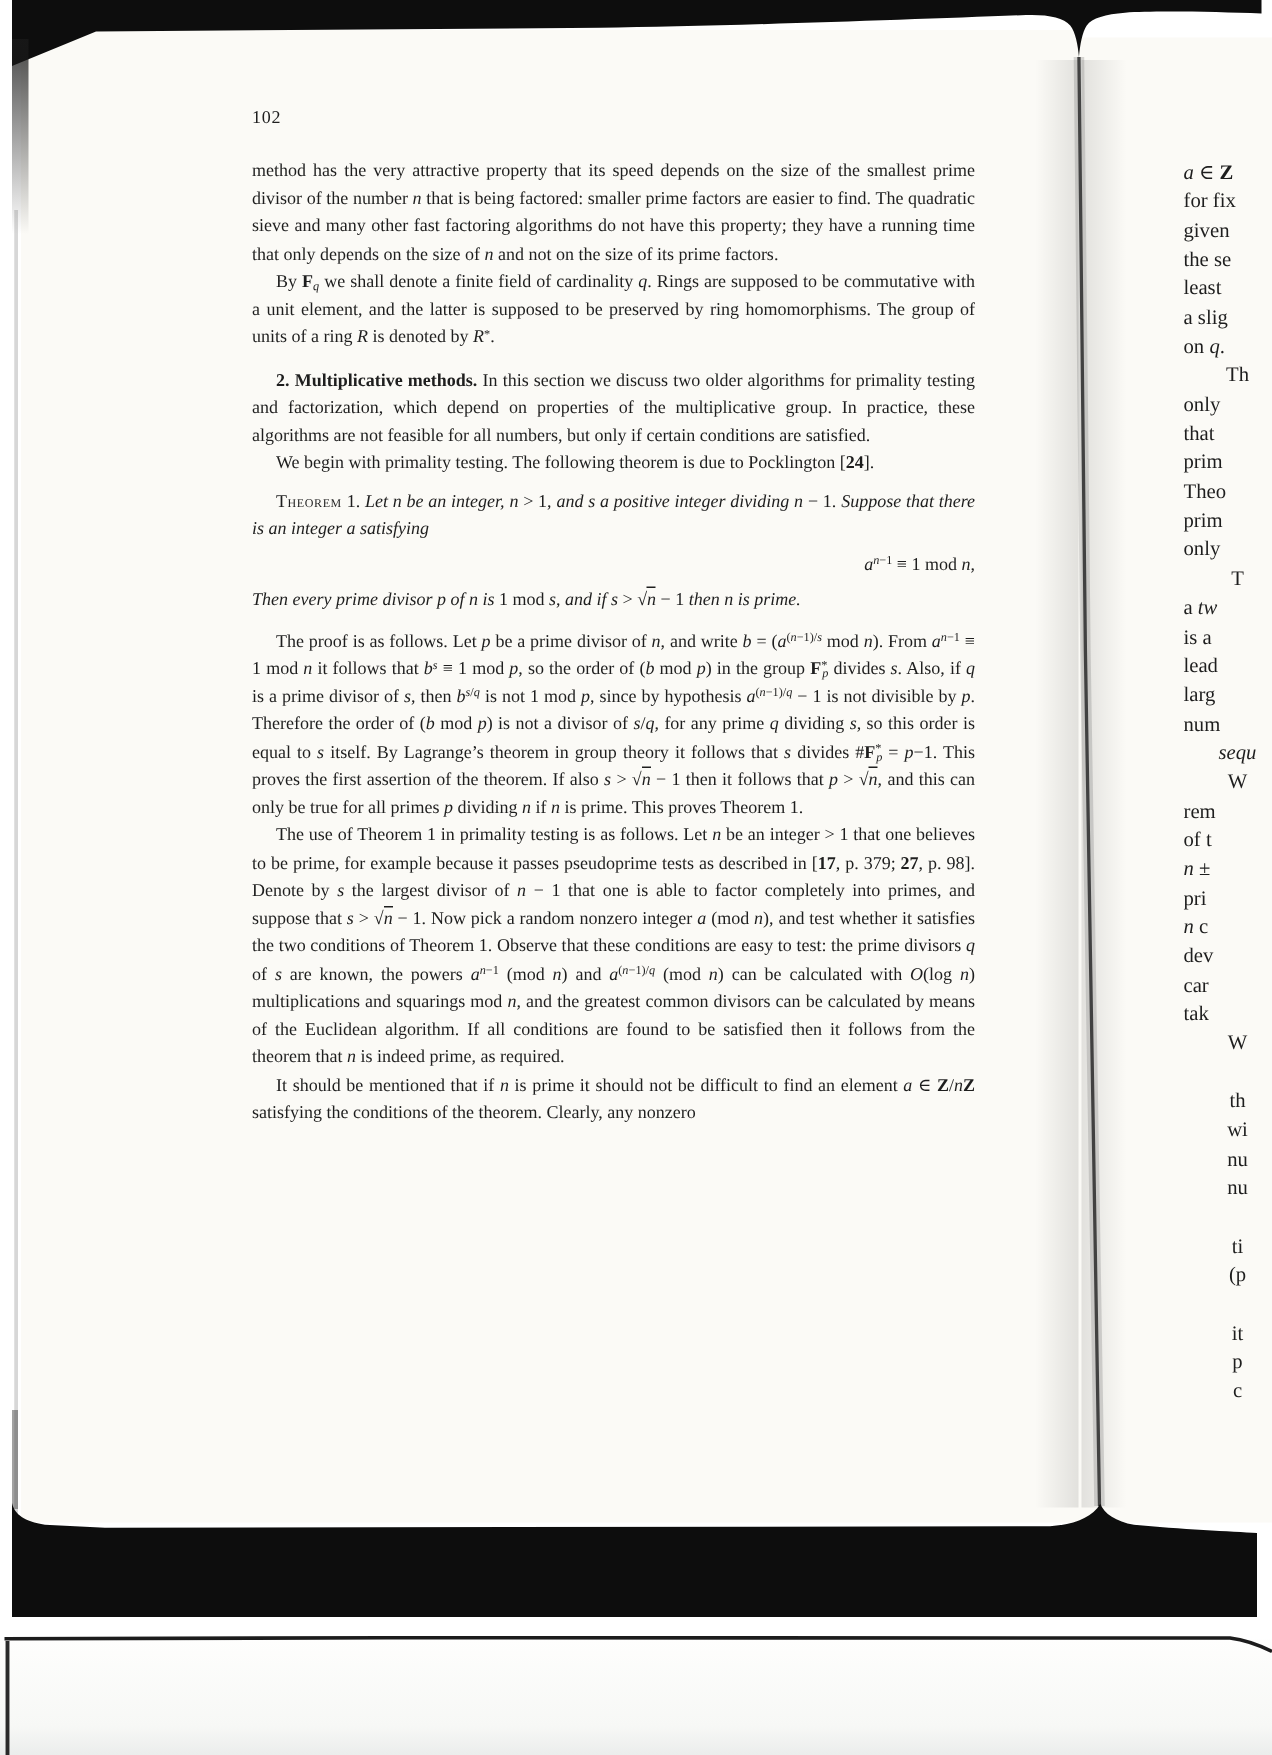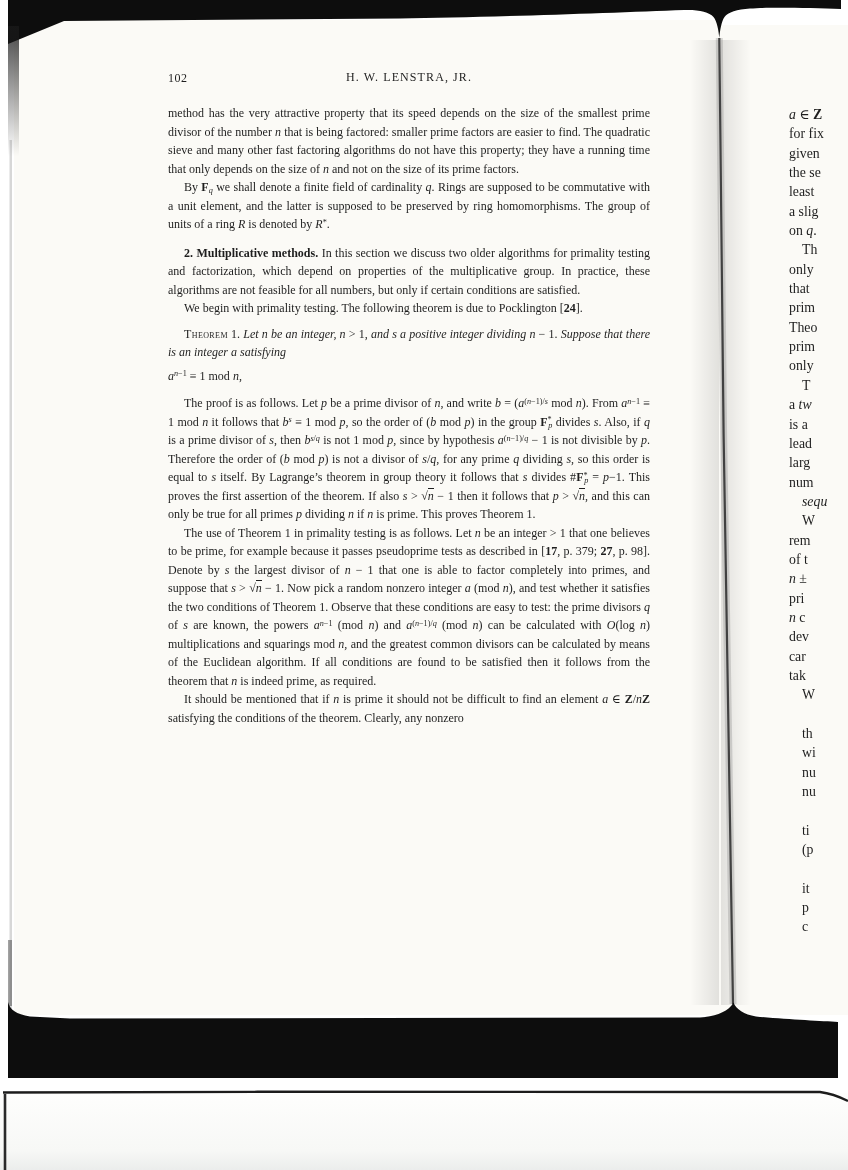--- a/index.html
+++ b/index.html
@@ -15,34 +15,34 @@
   .page-main{position:absolute;left:168px;top:70px;width:482px;z-index:2;}
   .running-head{position:relative;height:17px;}
   .pagenum{position:absolute;left:0;top:1px;font-size:12px;letter-spacing:.5px;}
   .head{display:block;text-align:center;font-size:12px;letter-spacing:1.1px;}
   .body-text{margin-top:17px;font-size:12px;line-height:18.5px;}
   .para{text-align:justify;}
   .ind{text-indent:16px;}
   .sect{margin-top:10px;}
   .thm{margin-top:7px;}
   .gap8{margin-top:9px;}
-  .eq{text-align:left;margin:5px 0;}
+  .eq{text-align:right;margin:5px 0;}
   .body-text sup,.body-text sub,.sliver sup,.sliver sub{
     font-size:.68em;line-height:0;position:relative;vertical-align:baseline;}
   .body-text sup,.sliver sup{top:-.42em;}
   .body-text sub,.sliver sub{top:.28em;}
   .tuck{margin-left:-.42em;}
   .rad{border-top:1px solid currentColor;}
   .sc{font-variant:small-caps;letter-spacing:.4px;margin-top:21px;}
 
   
   .sliver{position:absolute;left:789px;top:105px;width:59px;z-index:2;
     font-size:13.8px;line-height:19.35px;overflow:hidden;}
   .sl{white-space:nowrap;height:19.35px;}
-  .sli{padding-left:13px;}
+  .sli{padding-left:13px;text-align:center;}
 </style>
 </head>
 <body>
 
 <svg class="artifacts" viewBox="0 0 848 1170" xmlns="http://www.w3.org/2000/svg" aria-hidden="true">
   <defs>
     <linearGradient id="gLeft" x1="0" y1="0" x2="0" y2="1">
       <stop offset="0" stop-color="rgba(25,25,25,0.8)"></stop>
       <stop offset="1" stop-color="rgba(25,25,25,0)"></stop>
     </linearGradient>
@@ -97,29 +97,29 @@
   <rect x="0" y="1078" width="848" height="14" fill="#ffffff"></rect>
 
   <rect x="0" y="1093" width="848" height="77" fill="url(#gStrip)"></rect>
   <path d="M3,1092.5 C300,1091.5 700,1091 820,1092 C832,1093.5 840,1097 848,1101" stroke="#1c1c1c" stroke-width="2.4" fill="none"></path>
   <path d="M5,1094 V1170" stroke="#2a2a2a" stroke-width="2.6" fill="none"></path>
 </svg>
 
 <div class="page-main">
   <div class="running-head">
     <span class="pagenum">102</span>
-    <span class="head">H. W. LENSTRA, JR.</span>
   </div>
   <div class="body-text" id="flow">
       <div class="para">method has the very attractive property that its speed depends on the size of the smallest prime divisor of the number <i>n</i> that is being factored: smaller prime factors are easier to find.  The quadratic sieve and many other fast factoring algorithms do not have this property; they have a running time that only depends on the size of <i>n</i> and not on the size of its prime factors.</div>
       <div class="para ind">By <b>F</b><sub><i>q</i></sub> we shall denote a finite field of cardinality <i>q</i>.  Rings are supposed to be commutative with a unit element, and the latter is supposed to be preserved by ring homomorphisms.  The group of units of a ring <i>R</i> is denoted by <i>R</i><sup>*</sup>.</div>
       <div class="para ind sect"><b>2. Multiplicative methods.</b>  In this section we discuss two older algorithms for primality testing and factorization, which depend on properties of the multiplicative group.  In practice, these algorithms are not feasible for all numbers, but only if certain conditions are satisfied.</div>
       <div class="para ind">We begin with primality testing.  The following theorem is due to Pocklington [<b>24</b>].</div>
       <div class="para ind thm"><span class="sc">Theorem</span> 1. <i>Let n be an integer, n</i> &gt; 1, <i>and s a positive integer dividing n</i> − 1. <i>Suppose that there is an integer a satisfying</i></div>
       <div class="eq"><i>a</i><sup><i>n</i>−1</sup> ≡ 1 mod <i>n</i>,</div>
+      <div class="para"><i>Then every prime divisor p of n is</i> 1 mod <i>s</i>, <i>and if s</i> &gt; √<span class="rad"><i>n</i></span> − 1 <i>then n is prime.</i></div>
       <div class="para ind gap8">The proof is as follows.  Let <i>p</i> be a prime divisor of <i>n</i>, and write <i>b</i> = (<i>a</i><sup>(<i>n</i>−1)/<i>s</i></sup> mod <i>n</i>).  From <i>a</i><sup><i>n</i>−1</sup> ≡ 1 mod <i>n</i> it follows that <i>b</i><sup><i>s</i></sup> ≡ 1 mod <i>p</i>, so the order of (<i>b</i> mod <i>p</i>) in the group <b>F</b><sup>*</sup><sub class="tuck"><i>p</i></sub> divides <i>s</i>.  Also, if <i>q</i> is a prime divisor of <i>s</i>, then <i>b</i><sup><i>s</i>/<i>q</i></sup> is not 1 mod <i>p</i>, since by hypothesis <i>a</i><sup>(<i>n</i>−1)/<i>q</i></sup> − 1 is not divisible by <i>p</i>. Therefore the order of (<i>b</i> mod <i>p</i>) is not a divisor of <i>s</i>/<i>q</i>, for any prime <i>q</i> dividing <i>s</i>, so this order is equal to <i>s</i> itself.  By Lagrange’s theorem in group theory it follows that <i>s</i> divides #<b>F</b><sup>*</sup><sub class="tuck"><i>p</i></sub> = <i>p</i>−1.  This proves the first assertion of the theorem. If also <i>s</i> &gt; √<span class="rad"><i>n</i></span> − 1 then it follows that <i>p</i> &gt; √<span class="rad"><i>n</i></span>, and this can only be true for all primes <i>p</i> dividing <i>n</i> if <i>n</i> is prime.  This proves Theorem 1.</div>
       <div class="para ind">The use of Theorem 1 in primality testing is as follows.  Let <i>n</i> be an integer &gt; 1 that one believes to be prime, for example because it passes pseudoprime tests as described in [<b>17</b>, p. 379; <b>27</b>, p. 98].  Denote by <i>s</i> the largest divisor of <i>n</i> − 1 that one is able to factor completely into primes, and suppose that <i>s</i> &gt; √<span class="rad"><i>n</i></span> − 1.  Now pick a random nonzero integer <i>a</i> (mod <i>n</i>), and test whether it satisfies the two conditions of Theorem 1.  Observe that these conditions are easy to test: the prime divisors <i>q</i> of <i>s</i> are known, the powers <i>a</i><sup><i>n</i>−1</sup> (mod <i>n</i>) and <i>a</i><sup>(<i>n</i>−1)/<i>q</i></sup> (mod <i>n</i>) can be calculated with <i>O</i>(log <i>n</i>) multiplications and squarings mod <i>n</i>, and the greatest common divisors can be calculated by means of the Euclidean algorithm.  If all conditions are found to be satisfied then it follows from the theorem that <i>n</i> is indeed prime, as required.</div>
       <div class="para ind">It should be mentioned that if <i>n</i> is prime it should not be difficult to find an element <i>a</i> ∈ <b>Z</b>/<i>n</i><b>Z</b> satisfying the conditions of the theorem.  Clearly, any nonzero</div>
     </div>
 </div>
 
 <div class="sliver" id="sliver">
     <div class="sl"><i>a</i> ∈ <b>Z</b></div>
     <div class="sl">for fix</div>
     <div class="sl">given</div>

